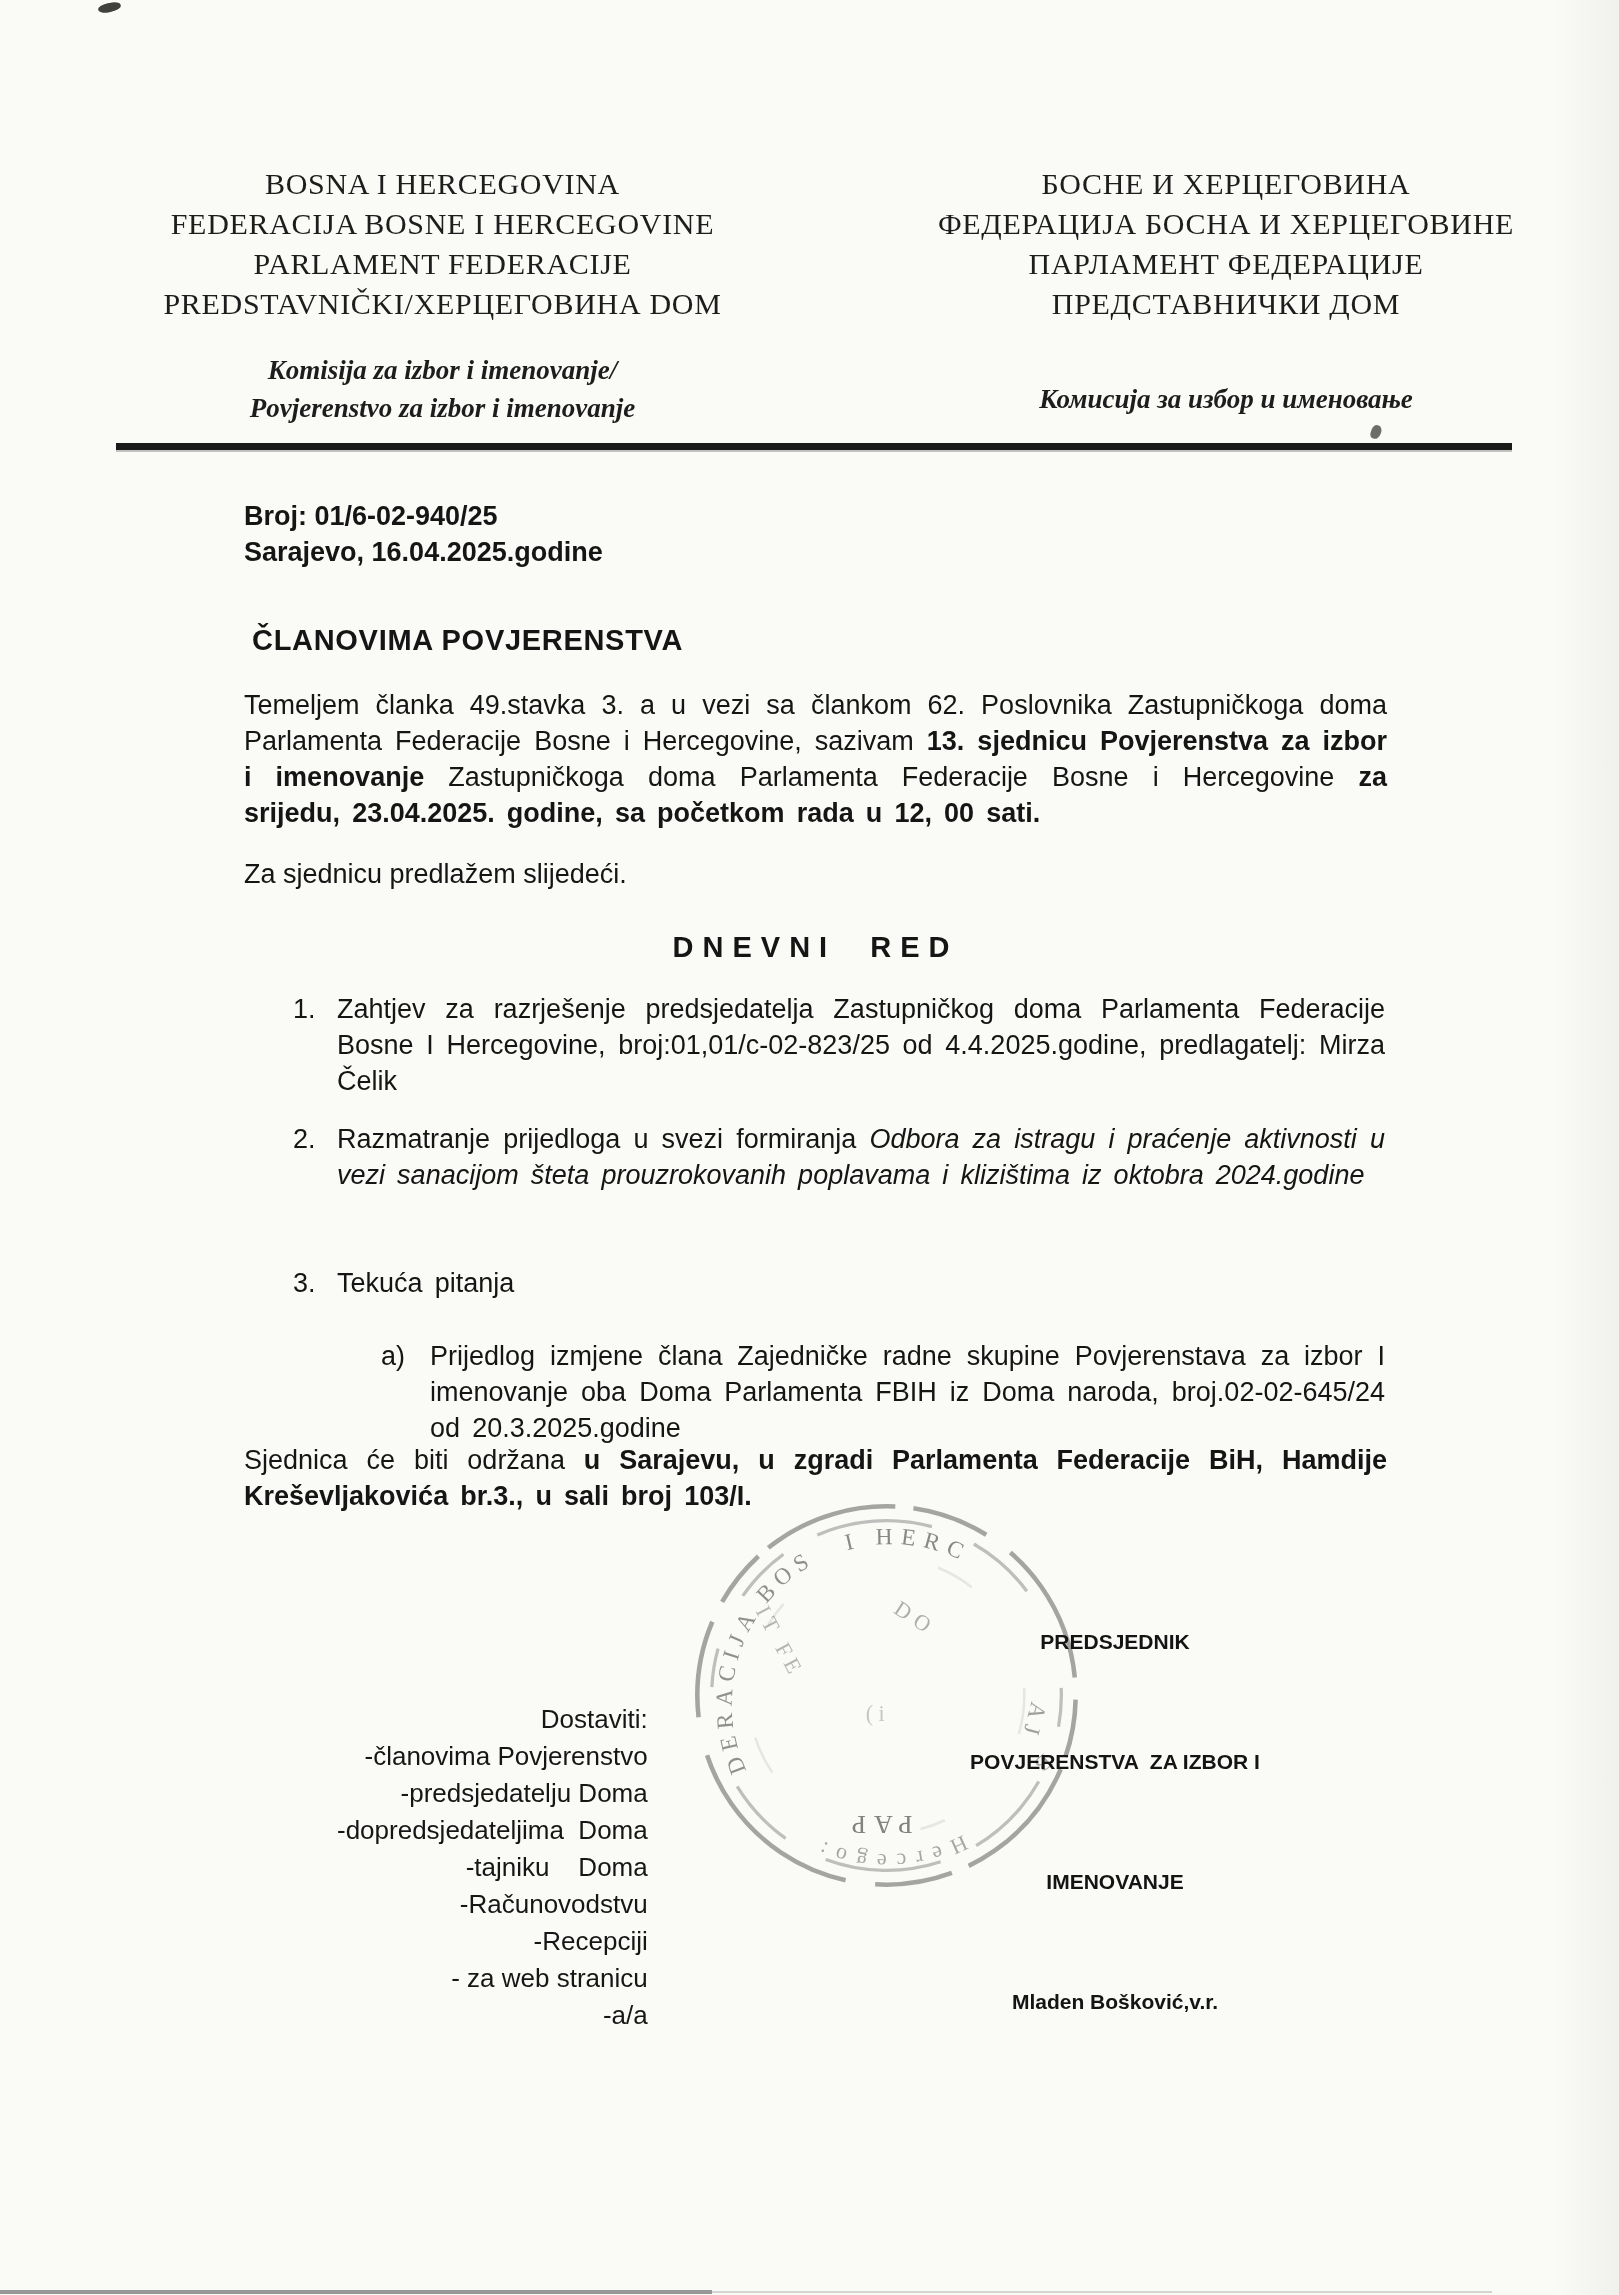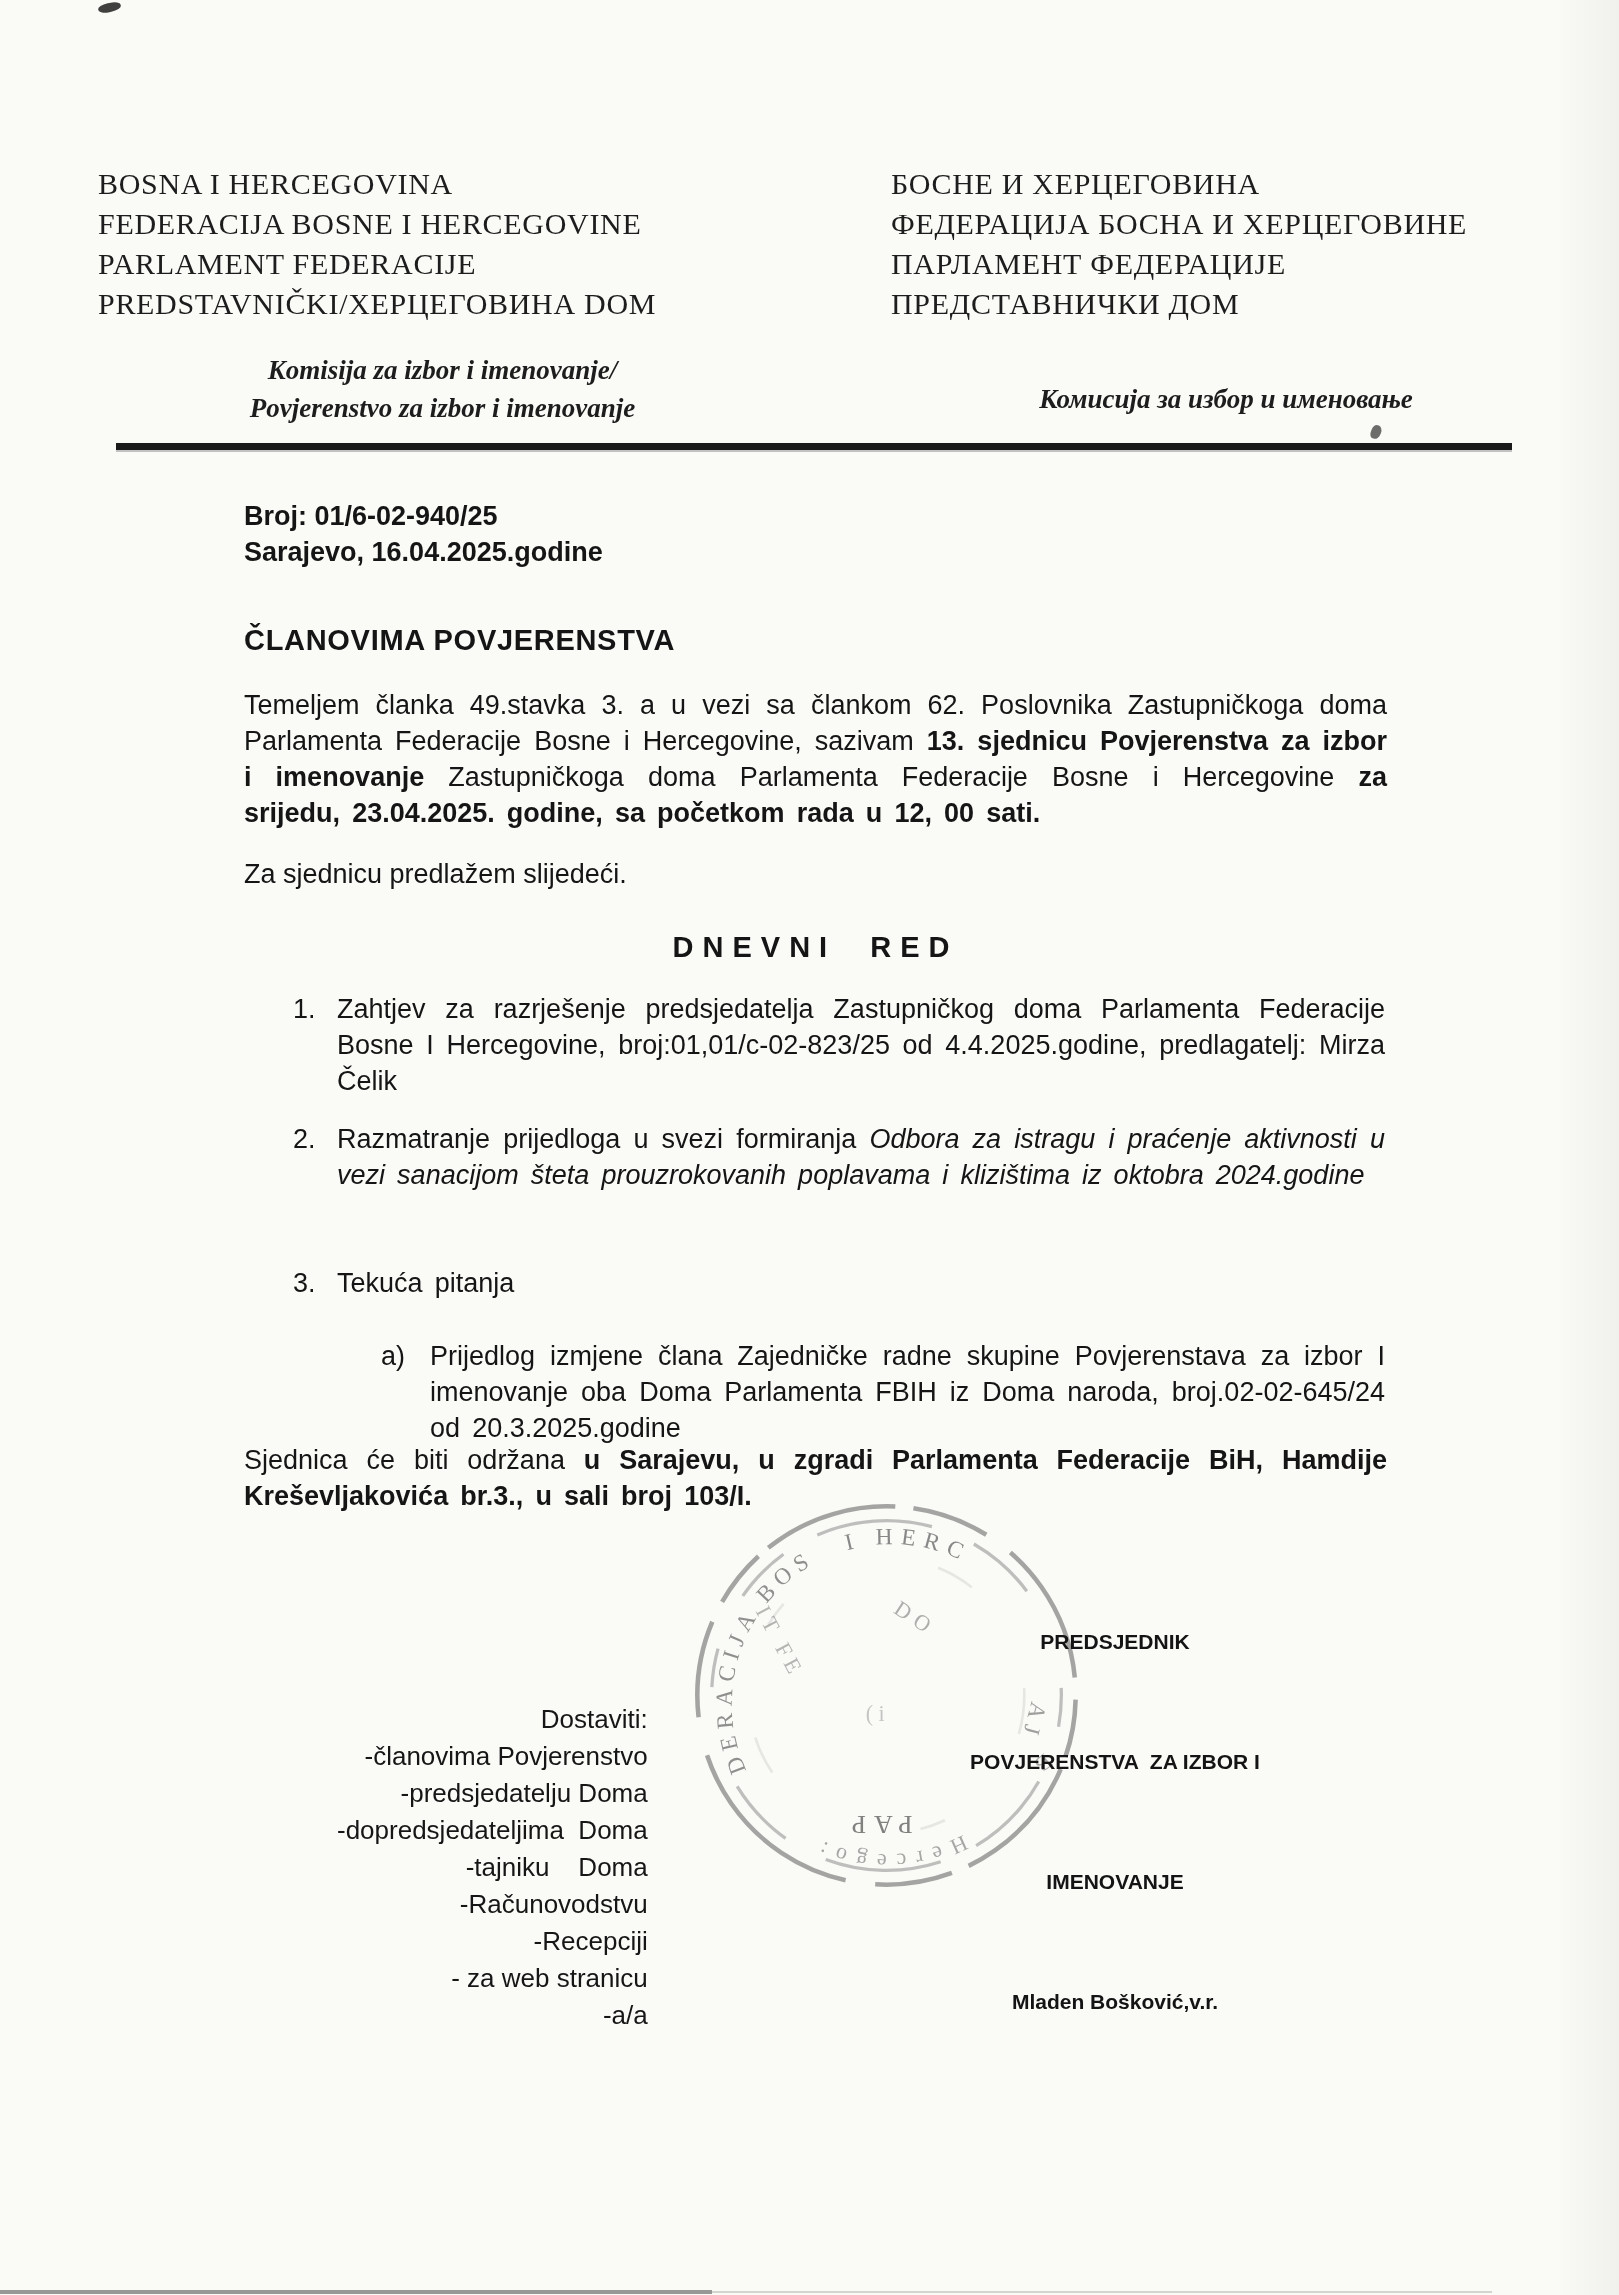--- a/index.html
+++ b/index.html
@@ -6,36 +6,36 @@
   .page{
     position:relative;
     width:1619px;height:2295px;
     margin:0 auto;
     background:linear-gradient(90deg,#fafaf7 0%,#fafaf7 96%,#f0f0ec 100%);
     color:#161616;
     font-family:"Liberation Sans","DejaVu Sans",sans-serif;
     overflow:hidden;
   }
   
-  .hdr{position:absolute;font-family:"Liberation Serif","DejaVu Serif",serif;
+  .hdr{position:absolute;text-align:center;font-family:"Liberation Serif","DejaVu Serif",serif;
        font-size:30px;line-height:40px;letter-spacing:0.7px;color:#1d1d1d;}
   .hdr-left{left:98px;top:164px;width:689px;}
   .hdr-right{left:891px;top:164px;width:670px;}
   .sub{position:absolute;text-align:center;font-family:"Liberation Serif","DejaVu Serif",serif;
        font-weight:bold;font-style:italic;font-size:27px;line-height:38px;color:#1d1d1d;}
   .sub-left{left:98px;top:351px;width:689px;}
   .sub-right{left:891px;top:380px;width:670px;}
   .rule{position:absolute;left:116px;top:443px;width:1396px;height:7.2px;background:#1a1a1a;
         box-shadow:0 2px 0 rgba(90,90,90,.35);}
   
   .body-block{position:absolute;font-size:27px;line-height:36px;color:#151515;}
   .b{font-weight:bold;}
   .i{font-style:italic;}
   .ref{left:244px;top:498px;font-weight:bold;line-height:36px;}
-  .addressee{left:244px;top:622px;font-weight:bold;font-size:29px;letter-spacing:0.7px;}
+  .addressee{left:252px;top:622px;font-weight:bold;font-size:29px;letter-spacing:0.7px;}
   .intro{left:244px;top:687px;width:1143px;text-align:justify;word-spacing:4.6px;}
   .proposal{left:244px;top:856px;}
   .agenda-title{left:244px;top:929px;width:1143px;text-align:center;font-weight:bold;
                 font-size:29px;letter-spacing:9px;word-spacing:17px;}
   .agenda-item{position:absolute;left:337px;width:1048px;font-size:27px;line-height:36px;
                text-align:justify;word-spacing:4.6px;color:#151515;}
   .agenda-item .num{position:absolute;left:-44px;top:0;font-weight:normal;}
   .item-1{top:991px;}
   .item-2{top:1121px;}
   .item-3{top:1265px;}

